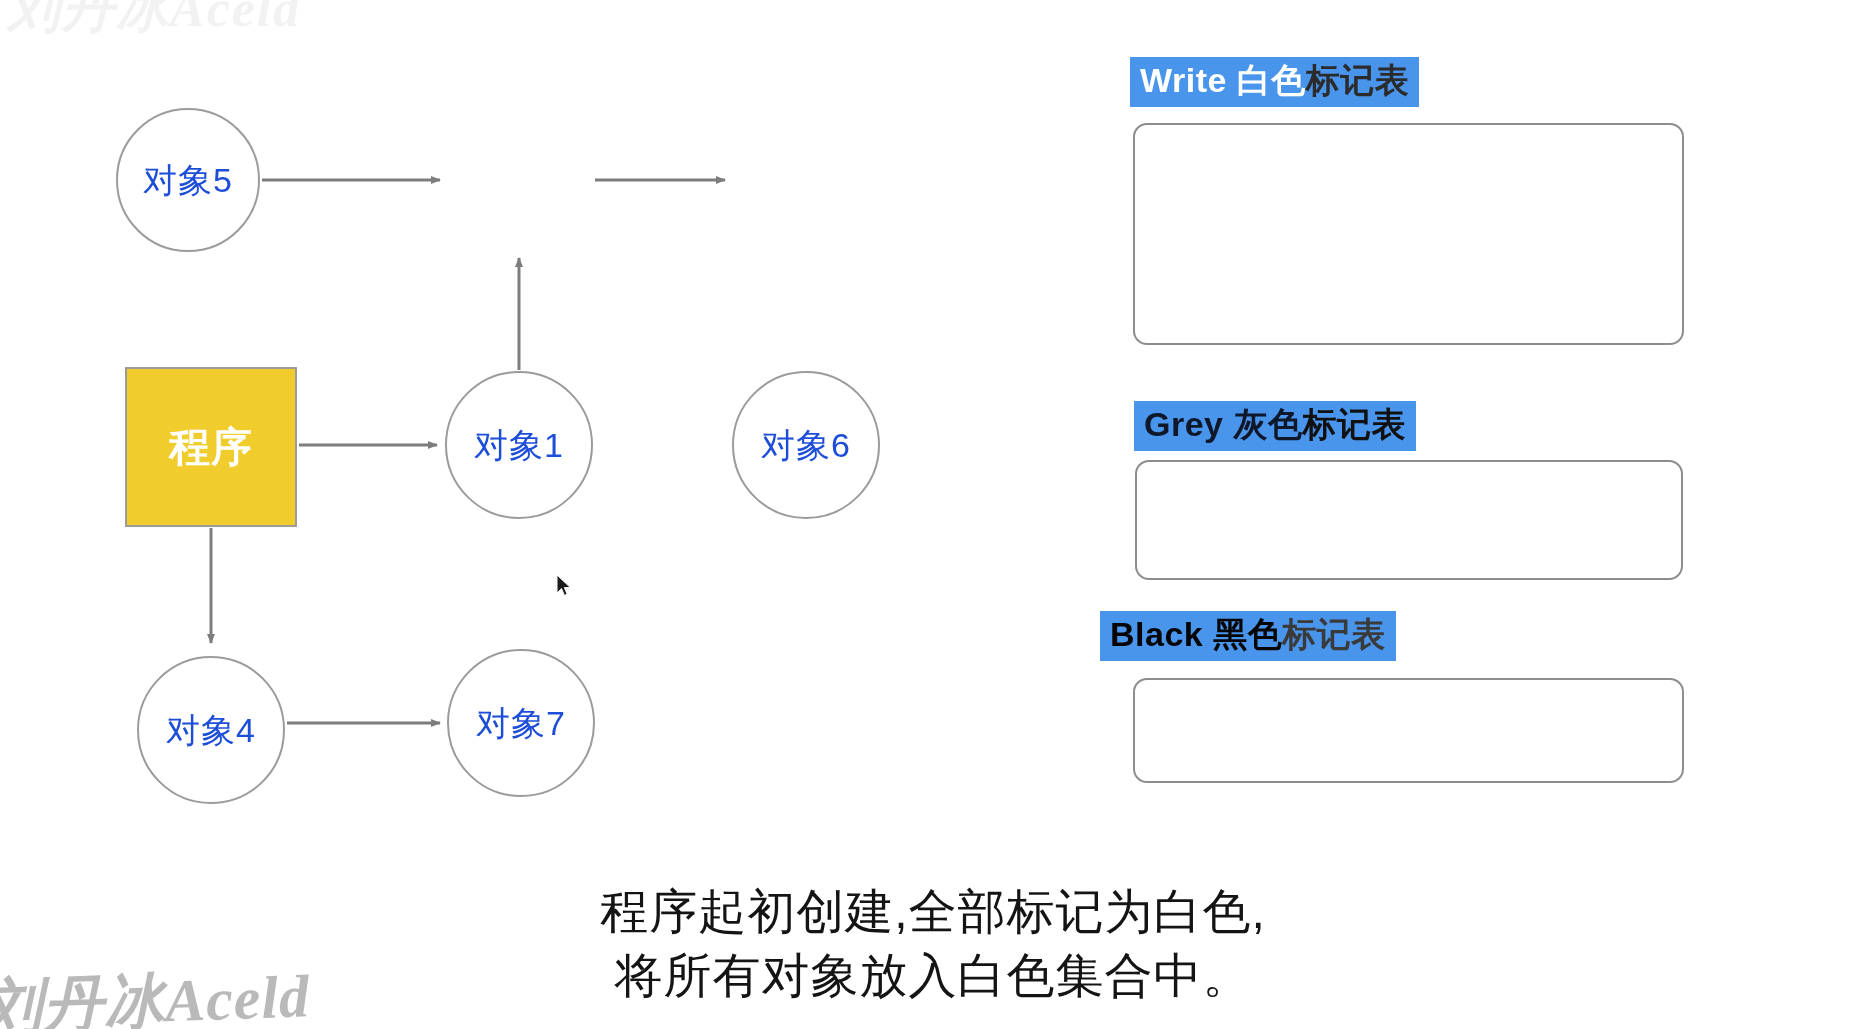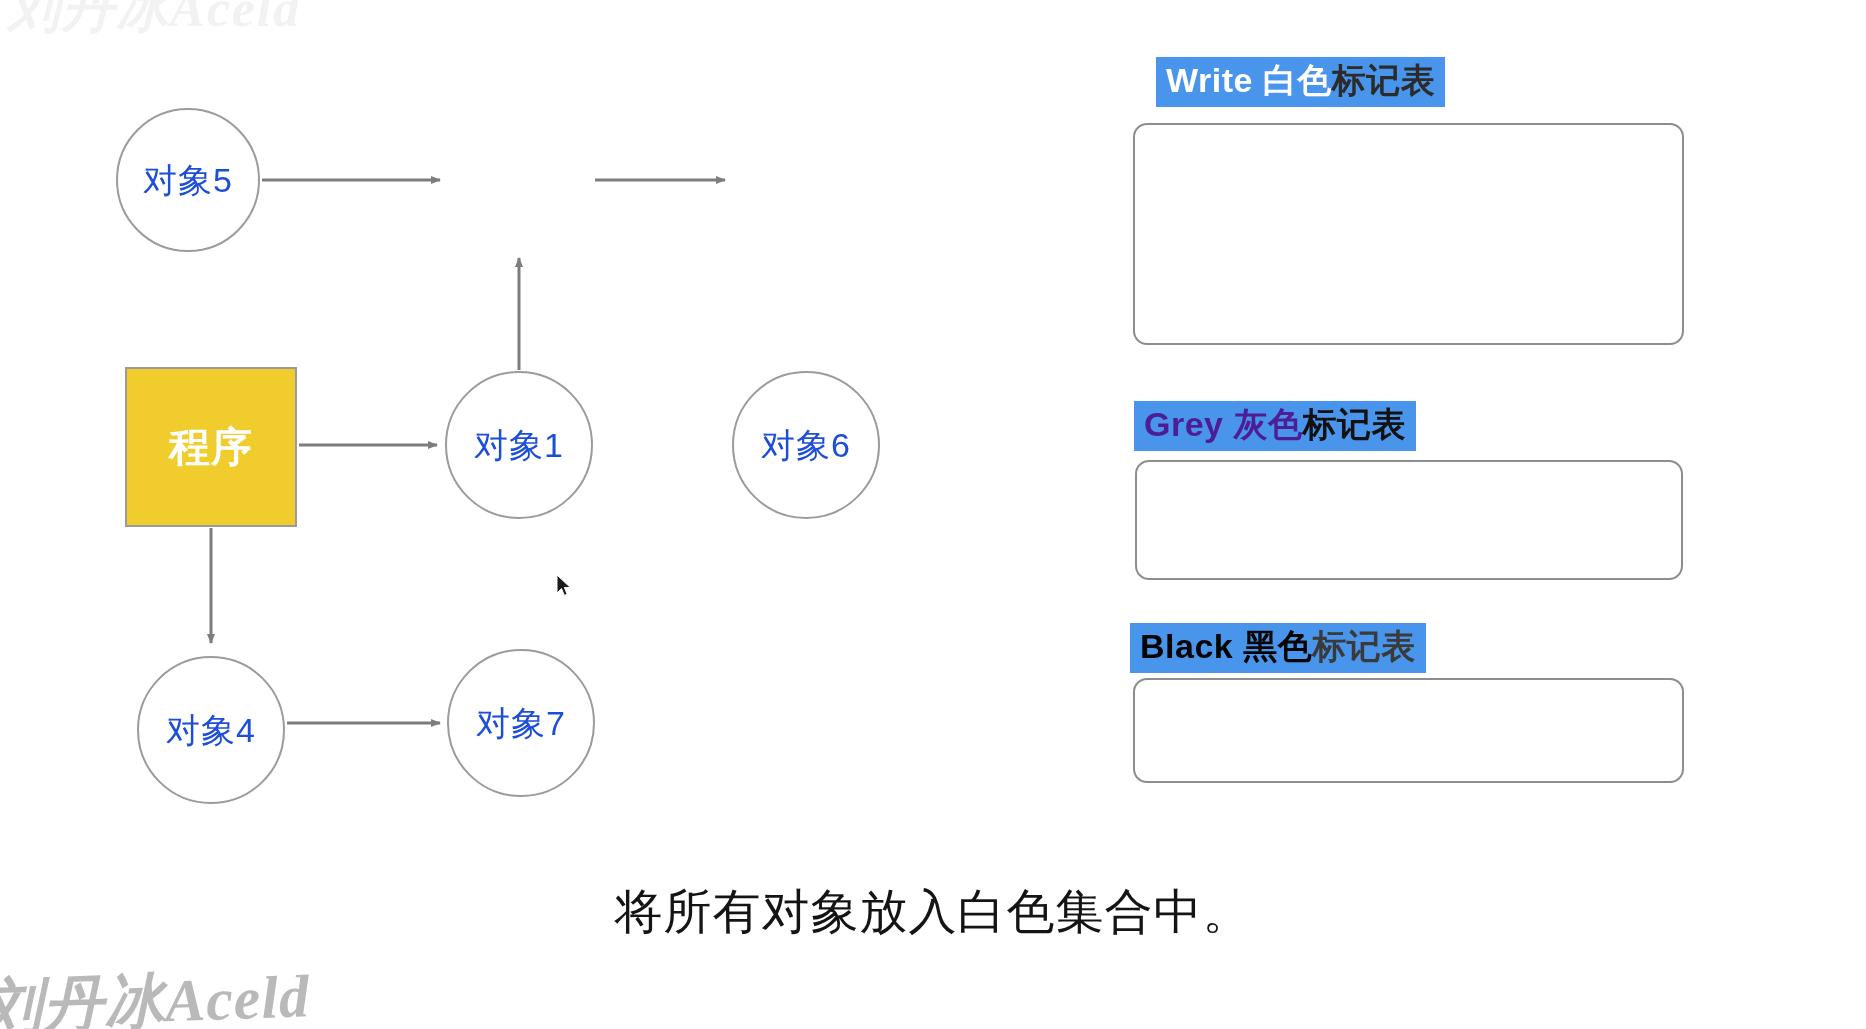--- a/index.html
+++ b/index.html
@@ -107,21 +107,21 @@
     line-height: 1.28;
     padding: 2px 10px 4px 10px;
     white-space: nowrap;
     letter-spacing: 0.5px;
     z-index: 3;
     font-family: "Liberation Sans", "DejaVu Sans", sans-serif;
   }
   .mark-title .tail {
     color: #2b2b2b;
   }
-  .mark-title.grey .head { color: #4c1d95; }
+  .mark-title.grey .head { color: #0f172a; }
   .mark-title.grey .tail { color: #111111; }
   .mark-title.black .head { color: #050505; }
   .mark-title.black .tail { color: #3a3a3a; }
   .mark-box {
     position: absolute;
     border: 2px solid #8d8d8d;
     border-radius: 14px;
     background: #ffffff;
     box-sizing: border-box;
     z-index: 1;
@@ -202,41 +202,42 @@
       <span class="node-label">对象4</span>
     </div>
 
     <div class="node" style="left:447px; top:649px; width:148px; height:148px;">
       <span class="node-label">对象7</span>
     </div>
 
   </div>
 
   <div class="mark-table">
-    <div class="mark-title" style="left:1156px; top:57px;">
+    <div class="mark-title" style="left:1130px; top:57px;">
       <span class="head">Write 白色</span><span class="tail">标记表</span>
     </div>
     <div class="mark-box" style="left:1133px; top:123px; width:551px; height:222px;"></div>
   </div>
 
   <div class="mark-table">
     <div class="mark-title grey" style="left:1134px; top:401px;">
       <span class="head">Grey 灰色</span><span class="tail">标记表</span>
     </div>
     <div class="mark-box" style="left:1135px; top:460px; width:548px; height:120px;"></div>
   </div>
 
   <div class="mark-table">
-    <div class="mark-title black" style="left:1130px; top:611px;margin-top:12px;">
+    <div class="mark-title black" style="left:1100px; top:611px;">
       <span class="head">Black 黑色</span><span class="tail">标记表</span>
     </div>
     <div class="mark-box" style="left:1133px; top:678px; width:551px; height:105px;"></div>
   </div>
 
   <div id="caption">
+    <div>程序起初创建,全部标记为白色,</div>
     <div>将所有对象放入白色集合中。</div>
   </div>
 
   <div class="watermark" id="wm-bottom">刘丹冰Aceld</div>
 
   <svg id="cursor" viewBox="0 0 18 24" xmlns="http://www.w3.org/2000/svg">
     <path d="M1,1 L1,19 L5.5,14.6 L8.4,21.4 L11.2,20.2 L8.4,13.6 L14.4,13.6 Z" fill="#1a1a1a" stroke="#ffffff" stroke-width="1"></path>
   </svg>
 
 </div>

